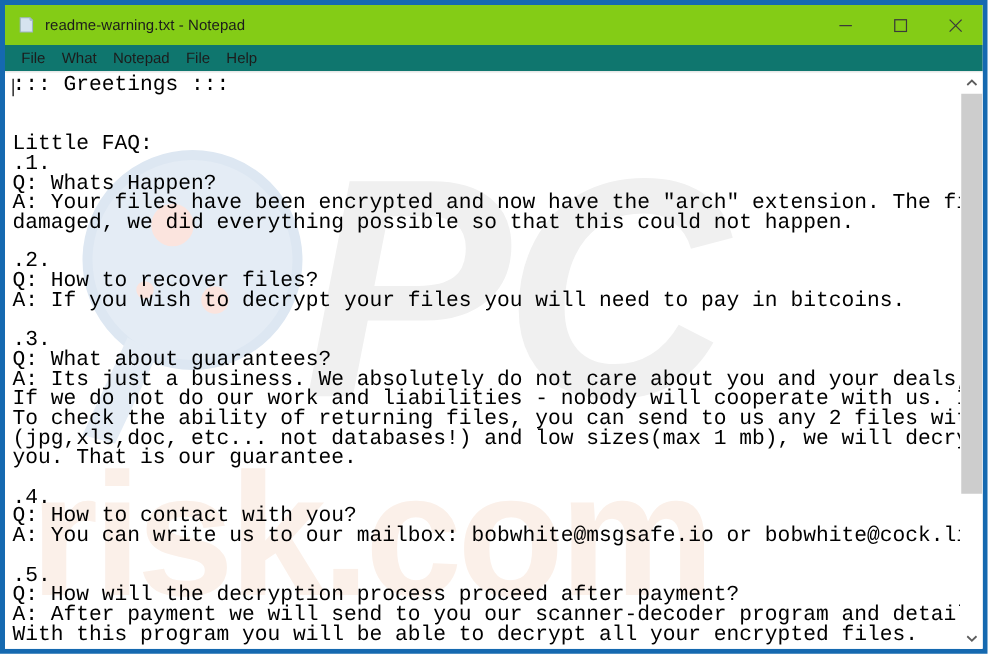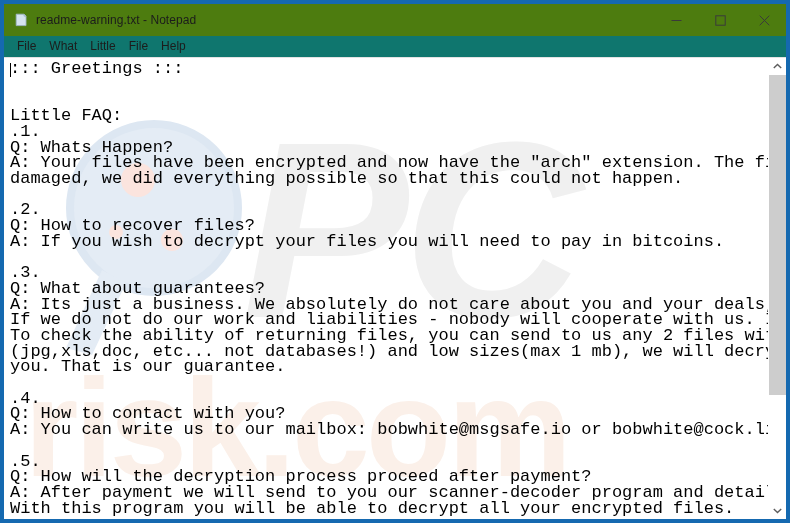--- a/index.html
+++ b/index.html
@@ -24,21 +24,21 @@
     border: 4px solid #1569b0;
     background: #ffffff;
     display: flex;
     flex-direction: column;
   }
 
   
   .titlebar {
     height: 32px;
     min-height: 32px;
-    background: #4d7c0f;
+    background: #84cc16;
     display: flex;
     align-items: center;
     position: relative;
   }
   .title-left {
     display: flex;
     align-items: center;
     padding-left: 9px;
     gap: 7px;
   }
@@ -236,21 +236,21 @@
           <line x1="0.7" y1="0.7" x2="10.3" y2="10.3" stroke="#3a3a3a" stroke-width="1"></line>
           <line x1="10.3" y1="0.7" x2="0.7" y2="10.3" stroke="#3a3a3a" stroke-width="1"></line>
         </svg>
       </button>
     </div>
   </div>
 
   <div class="menubar">
     <div class="menu-item">File</div>
     <div class="menu-item">What</div>
-    <div class="menu-item">Little</div>
+    <div class="menu-item">Notepad</div>
     <div class="menu-item">File</div>
     <div class="menu-item">Help</div>
   </div>
 
   <div class="editor-wrap">
 
     <div class="text-area">
 
       <div class="watermark">
         <div class="wm-glass">

